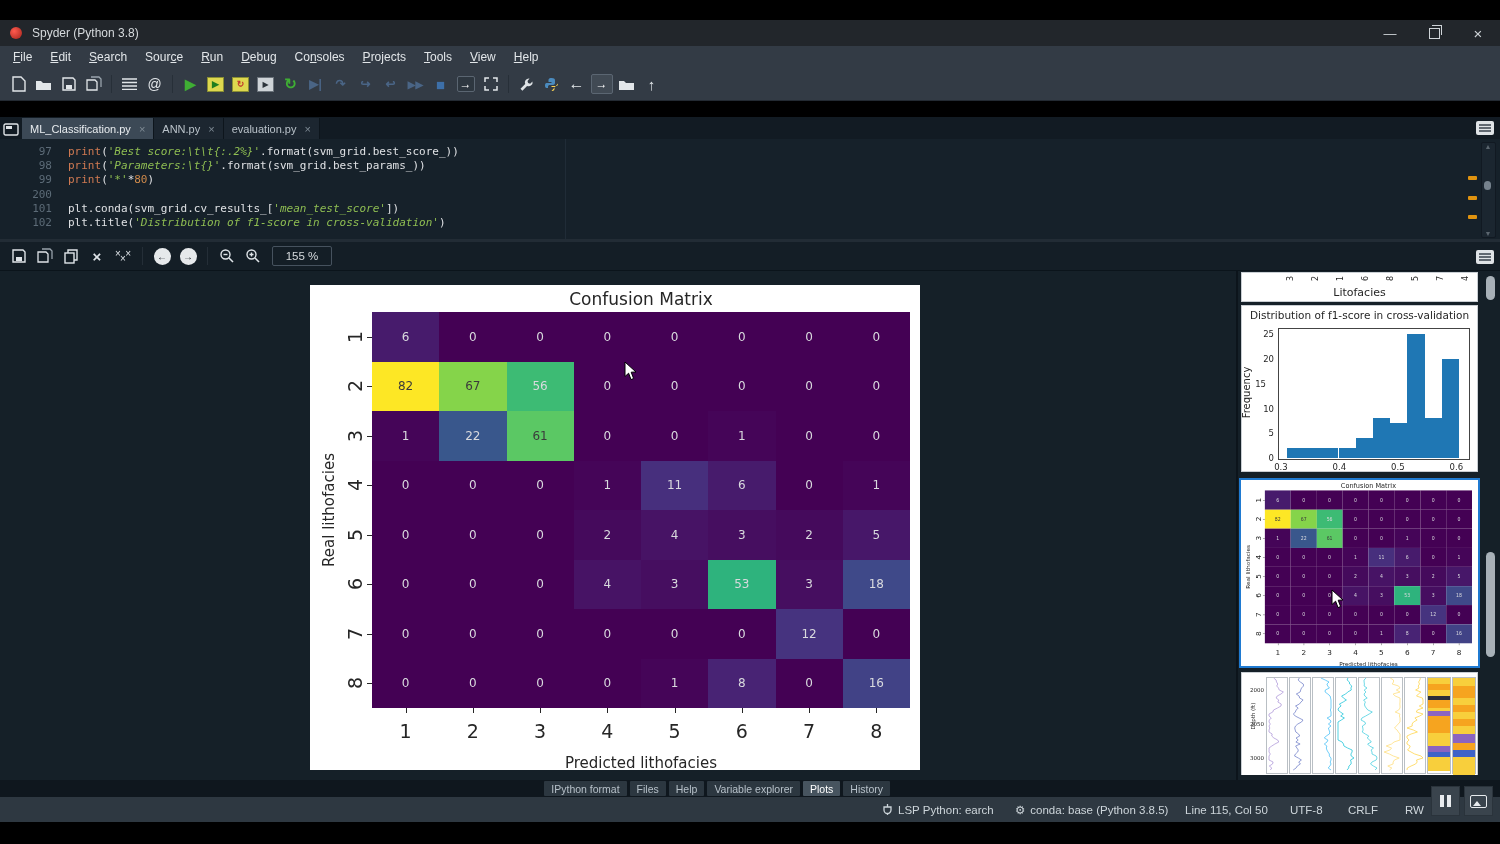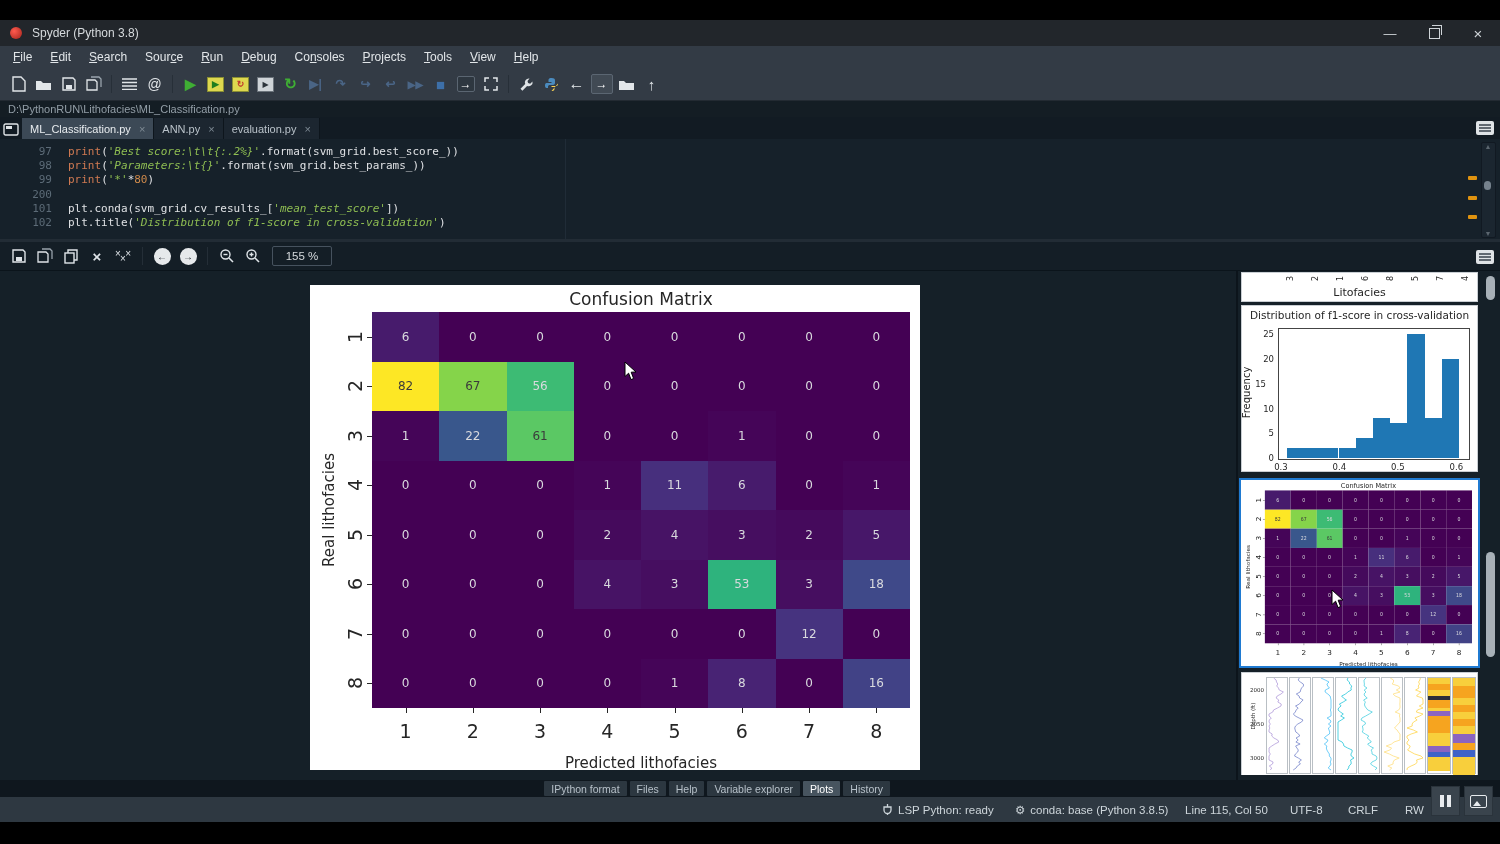--- a/index.html
+++ b/index.html
@@ -212,23 +212,20 @@
         <span class="fwdbox">→</span>
       </span>
     <span class="ticon">
         <svg width="17" height="13">
           <path d="M1 3h5l2 2h8v7H1z" fill="#e2e6e9"></path>
         </svg>
       </span>
     <span class="ticon" style="font-size:15px;font-weight:bold;">↑</span>
   </div>
 
-  <div class="abs pathbar">
-    <span>D:\PythonRUN\Lithofacies\ML_Classification.py</span>
-  </div>
 
   <div class="abs tabbar">
     <span class="browse-tabs">
         <svg width="16" height="13">
           <rect x="1" y="1" width="14" height="11" rx="1.5" fill="none" stroke="#dfe3e6" stroke-width="1.4"></rect>
           <rect x="3" y="3" width="6" height="3" fill="#dfe3e6"></rect>
         </svg>
       </span>
     <div class="tab active">
         <span>ML_Classification.py</span>
@@ -686,21 +683,21 @@
       <span class="btab">Variable explorer</span>
       <span class="btab active">Plots</span>
       <span class="btab">History</span>
     </div>
 
   <div class="abs statusbar">
     <span class="sitem" style="left:882px;">
       <svg width="11" height="13">
           <path d="M5.5 1v3M2 4h7v3a3.5 3.5 0 0 1-7 0zM5.5 10v2" stroke="#cdd5da" stroke-width="1.3" fill="none"></path>
         </svg>
-      <span>LSP Python: ready</span>
+      <span>LSP Python: earch</span>
     </span>
     <span class="sitem" style="left:1015px;">
       <span>⚙</span>
       <span>conda: base (Python 3.8.5)</span>
     </span>
     <span class="sitem" style="left:1185px;">
         <span>Line 115, Col 50</span>
       </span>
     <span class="sitem" style="left:1290px;">
         <span>UTF-8</span>

